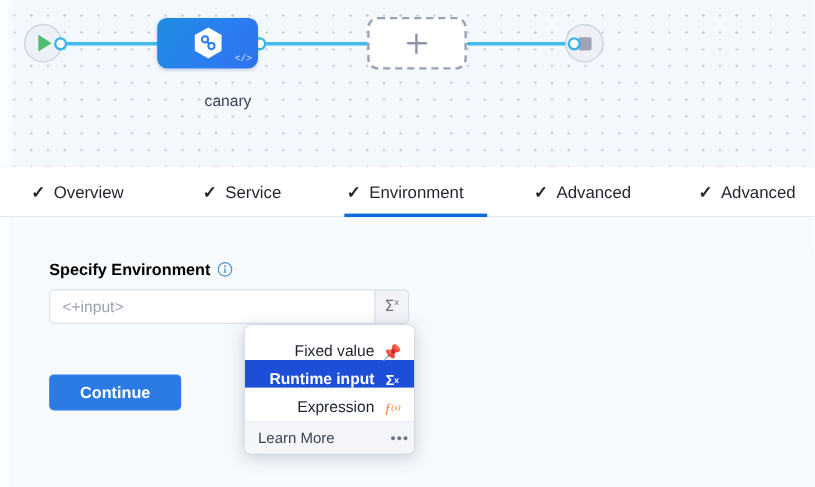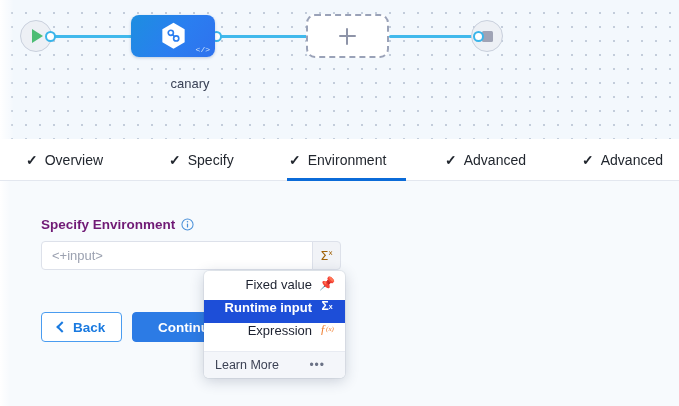--- a/index.html
+++ b/index.html
@@ -262,21 +262,21 @@
     position: absolute;
     left: 41px;
     top: 36px;
     display: flex;
     align-items: center;
     gap: 6px;
   }
   .field-label {
     font-size: 13.5px;
     font-weight: bold;
-    color: #701a75;
+    color: #000000;
   }
   .info-icon {
     width: 13px;
     height: 13px;
     display: block;
   }
 
   .input-row {
     position: absolute;
     left: 41px;
@@ -307,21 +307,21 @@
     background: #f1f3f7;
     box-sizing: border-box;
     display: flex;
     align-items: center;
     justify-content: center;
     cursor: pointer;
     padding: 0;
   }
   .sigma-glyph {
     font-size: 13px;
-    color: #a16207;
+    color: #737373;
     line-height: 1;
     font-family: "DejaVu Sans", sans-serif;
   }
   .sigma-glyph sup { font-size: 7px; }
 
   
   .btn-row {
     position: absolute;
     left: 41px;
     top: 131px;
@@ -371,21 +371,21 @@
     width: 141px;
     background: #ffffff;
     border-radius: 5px;
     box-shadow: 0 3px 14px rgba(40,55,85,0.22), 0 0 0 1px rgba(40,55,85,0.06);
     overflow: hidden;
     z-index: 40;
   }
   .menu-item {
     height: 23px;
     display: flex;
-    align-items: flex-start;
+    align-items: flex-end;
     justify-content: flex-end;
     gap: 8px;
     padding: 0 11px 0 10px;
     font-size: 13px;
     color: #1d2230;
     cursor: pointer;
     box-sizing: border-box;
     white-space: nowrap;
   }
   .menu-item.first { margin-top: 6px; }
@@ -411,21 +411,21 @@
     font-family: "Liberation Serif", serif;
   }
   .menu-footer {
     margin-top: 5px;
     height: 27px;
     background: #f4f6fa;
     border-top: 1px solid #e8ebf2;
     display: flex;
     align-items: center;
     justify-content: space-between;
-    padding: 0 20px 0 11px;
+    padding: 0 4px 0 11px;
     font-size: 12.5px;
     color: #3c4254;
     cursor: pointer;
     box-sizing: border-box;
   }
   .dots-icon {
     letter-spacing: 1px;
     color: #6b7punk;
     color: #6b7286;
     font-size: 12px;
@@ -476,21 +476,21 @@
   </div>
   <div class="canvas-bottom-shadow"></div>
 
   <div class="tabbar">
     <div class="tab tab-0">
       <span class="check">✓</span>
       <span class="tlabel">Overview</span>
     </div>
     <div class="tab tab-1">
       <span class="check">✓</span>
-      <span class="tlabel">Specify</span>
+      <span class="tlabel">Service</span>
     </div>
     <div class="tab tab-2 active">
       <span class="check">✓</span>
       <span class="tlabel">Environment</span>
     </div>
     <div class="tab tab-3">
       <span class="check">✓</span>
       <span class="tlabel">Advanced</span>
     </div>
     <div class="tab tab-4">
@@ -512,24 +512,20 @@
     </div>
 
     <div class="input-row">
       <input class="text-input" type="text" placeholder="&lt;+input&gt;" style="">
       <button class="sigma-btn">
         <span class="sigma-glyph">Σ<sup>x</sup></span>
       </button>
     </div>
 
     <div class="btn-row">
-      <button class="btn btn-back">
-        <span class="chev-left"></span>
-        <span>Back</span>
-      </button>
       <button class="btn btn-continue">
         <span>Continue</span>
       </button>
     </div>
   </div>
 
   <div class="dropdown">
     <div class="menu-item first">
       <span>Fixed value</span>
       <span class="mi-icon pin-icon">📌</span>

